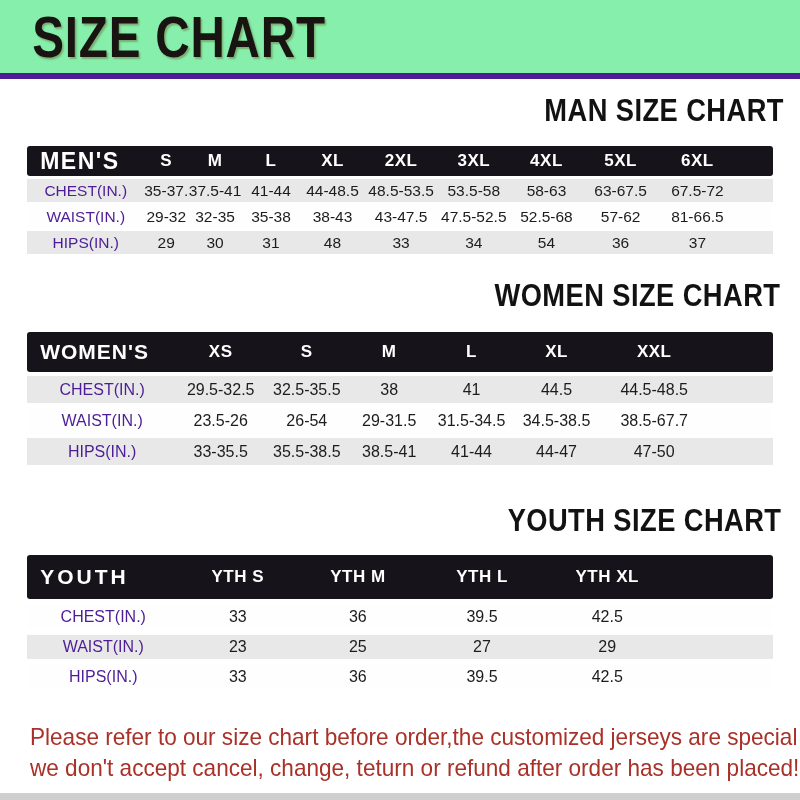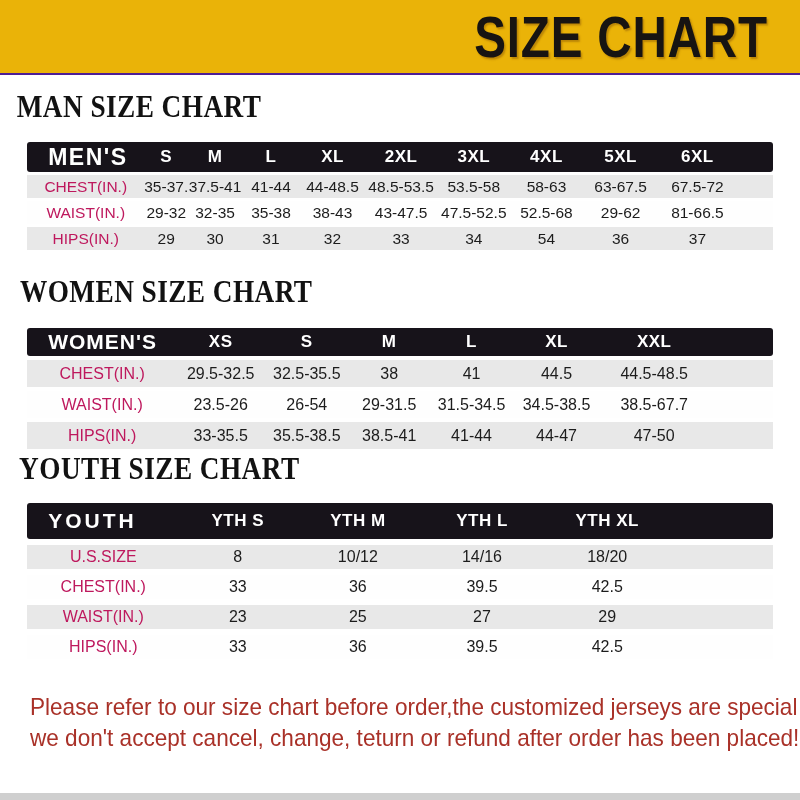--- a/index.html
+++ b/index.html
@@ -2,63 +2,63 @@
 <html><head>
 <meta charset="utf-8">
 <style>
   html,body{margin:0;padding:0;}
   body{
     width:800px;height:800px;position:relative;background:#ffffff;
     font-family:"Liberation Sans",sans-serif;overflow:hidden;
   }
   
   .banner{
-    height:73px;background:#eab308;display:flex;align-items:center;justify-content:flex-end;
-    border-bottom:2px solid #4c1d95;
+    height:73px;background:#86efac;display:flex;align-items:center;justify-content:flex-start;
+    border-bottom:6px solid #4c1d95;
   }
   .banner .banner-text{
     font-size:58px;font-weight:800;color:#171412;letter-spacing:1px;white-space:nowrap;
     transform:scaleX(0.82);text-shadow:2px 2px 2px rgba(101,52,5,0.35);
   }
   
-  .section-title{text-align:left;line-height:1;font-family:Liberation Serif, serif;}
+  .section-title{text-align:right;line-height:1;}
   .section-title span{
     display:inline-block;font-size:31px;font-weight:800;color:#121212;
     letter-spacing:0.5px;white-space:nowrap;transform:scaleX(0.88);
   }
   .t-man{margin-top:16px;}
   .t-women{margin-top:23px;}
-  .t-youth{}
+  .t-youth{margin-top:36px;}
   
   table.size-table{
     width:93.2%;margin:0 auto;table-layout:fixed;
     border-collapse:separate;
   }
   #men-table{border-spacing:0 3px;margin-top:17px;}
   #women-table{border-spacing:0 4px;margin-top:17px;}
   #youth-table{border-spacing:0 6px;margin-top:13px;}
   .size-table th,.size-table td{padding:0;margin:0;vertical-align:middle;overflow:hidden;white-space:nowrap;}
   tr.bar-row th{background:#17131a;color:#ffffff;}
   tr.bar-row th:first-child{border-radius:3px 0 0 3px;}
   tr.bar-row th:last-child{border-radius:0 3px 3px 0;}
   #men-table tr.bar-row th{height:30px;}
-  #women-table tr.bar-row th{height:28px;margin-top:43px;}
-  #youth-table tr.bar-row th{height:36px;}
-  th.corner{text-align:left;padding-left:21px;font-weight:800;}
+  #women-table tr.bar-row th{height:40px;margin-top:43px;}
+  #youth-table tr.bar-row th{height:44px;}
+  th.corner{text-align:left;padding-left:13px;font-weight:800;}
   #men-table th.corner{font-size:23px;letter-spacing:1.5px;}
   #women-table th.corner{font-size:21px;letter-spacing:1px;}
   #youth-table th.corner{font-size:21px;letter-spacing:3px;}
   th.colhead{font-size:17px;font-weight:bold;text-align:center;letter-spacing:0.5px;}
   .size-table td{text-align:center;color:#1c1c1c;}
   #men-table td{height:23px;font-size:15.5px;}
   #women-table td{height:27px;font-size:16px;}
   #youth-table td{height:24px;font-size:16px;}
   tr.row-gray td{background:#E8E8E8;}
   tr.row-white td{background:#FEFEFE;}
-  td.rowlabel{color:#be185d;}
+  td.rowlabel{color:#4c1d95;}
   
   .footer{margin:26px 0 0 30px;}
   .footer .red-line{
     color:#A93128;font-size:24px;line-height:31px;white-space:nowrap;
     transform:scaleX(0.94);transform-origin:left center;font-weight:normal;
   }
   .bottom-strip{
     position:absolute;left:0;bottom:0;width:100%;height:7px;background:#CFCFCF;
   }
 </style>
@@ -117,30 +117,30 @@
       </tr>
       <tr class="row-white">
         <td class="rowlabel">WAIST(IN.)</td>
         <td>29-32</td>
         <td>32-35</td>
         <td>35-38</td>
         <td>38-43</td>
         <td>43-47.5</td>
         <td>47.5-52.5</td>
         <td>52.5-68</td>
-        <td>29-62</td>
+        <td>57-62</td>
         <td>81-66.5</td>
         <td></td>
       </tr>
       <tr class="row-gray">
         <td class="rowlabel">HIPS(IN.)</td>
         <td>29</td>
         <td>30</td>
         <td>31</td>
-        <td>32</td>
+        <td>48</td>
         <td>33</td>
         <td>34</td>
         <td>54</td>
         <td>36</td>
         <td>37</td>
         <td></td>
       </tr>
     </tbody>
   </table>
 
@@ -220,28 +220,20 @@
       <tr class="bar-row">
         <th class="corner">YOUTH</th>
         <th class="colhead">YTH S</th>
         <th class="colhead">YTH M</th>
         <th class="colhead">YTH L</th>
         <th class="colhead">YTH XL</th>
         <th class="colhead"></th>
       </tr>
     </thead>
     <tbody>
-      <tr class="row-gray">
-        <td class="rowlabel">U.S.SIZE</td>
-        <td>8</td>
-        <td>10/12</td>
-        <td>14/16</td>
-        <td>18/20</td>
-        <td></td>
-      </tr>
       <tr class="row-white">
         <td class="rowlabel">CHEST(IN.)</td>
         <td>33</td>
         <td>36</td>
         <td>39.5</td>
         <td>42.5</td>
         <td></td>
       </tr>
       <tr class="row-gray">
         <td class="rowlabel">WAIST(IN.)</td>

